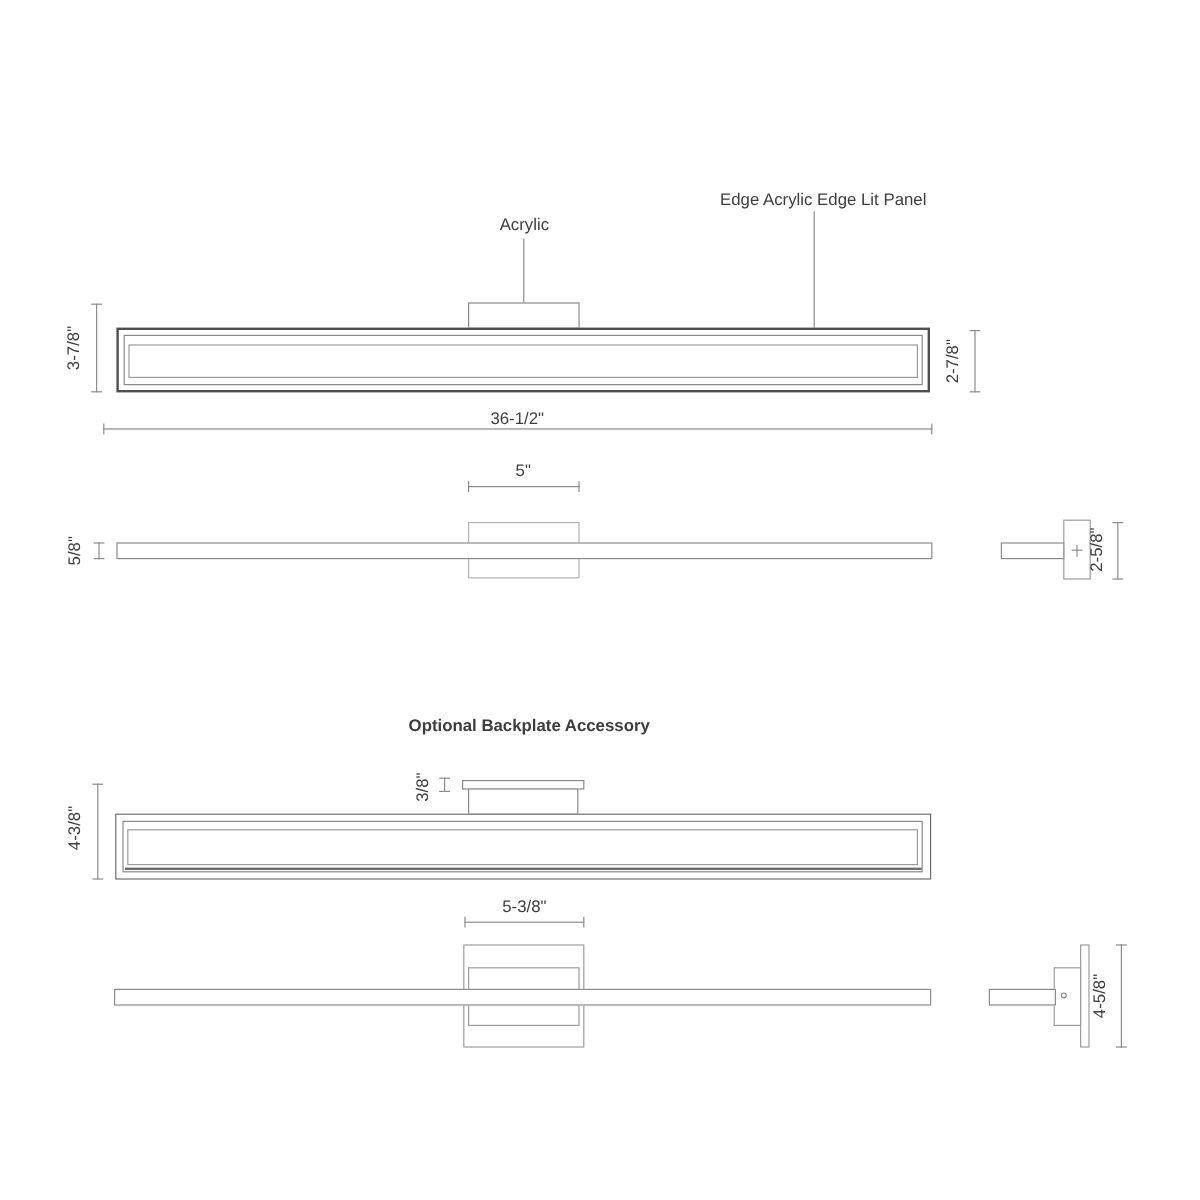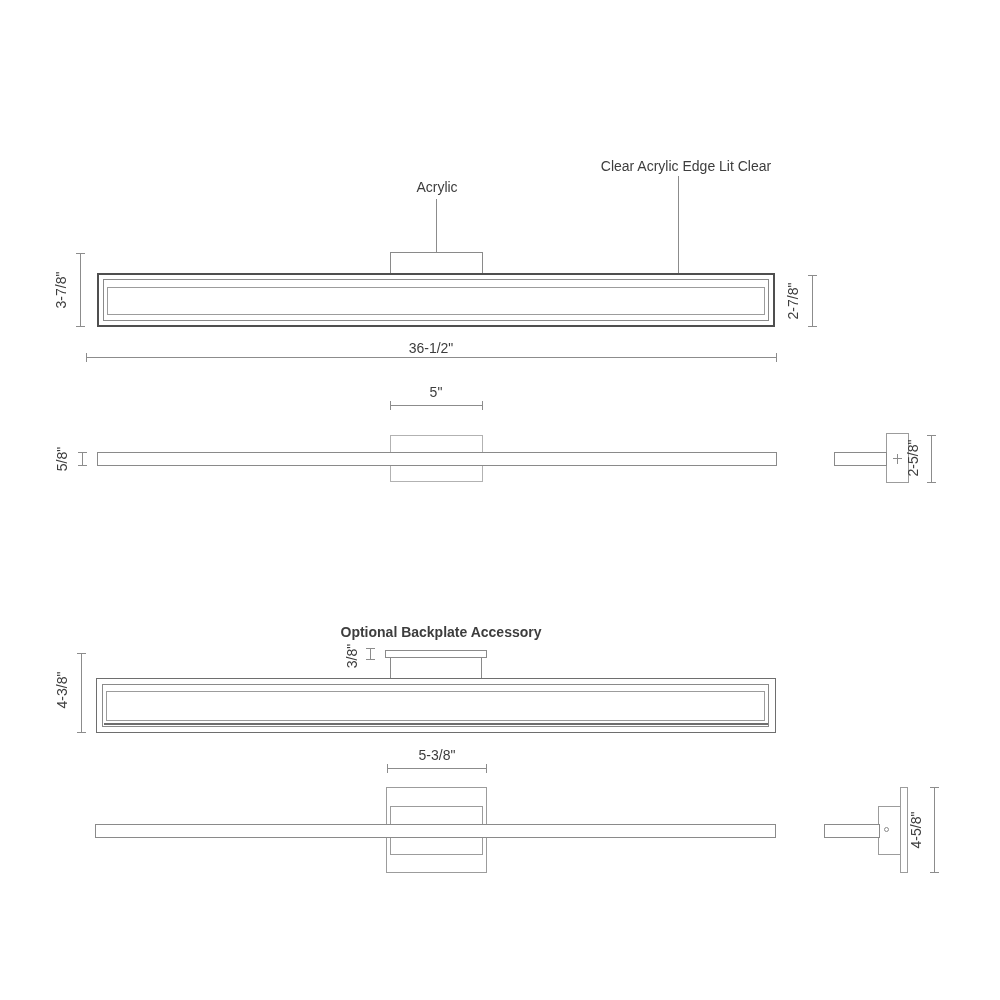--- a/index.html
+++ b/index.html
@@ -27,21 +27,21 @@
 </style>
 </head>
 <body>
 
 <div id="canvas">
 
   <div class="lbl center" style="left:437px; top:179px;">Acrylic</div>
   <div class="vline" style="left:436px; top:199px; height:58px;"></div>
   <div class="circle" style="left:433px; top:258px;"></div>
 
-  <div class="lbl center" style="left:686px; top:158px;">Clear Acrylic Edge Lit Clear</div>
+  <div class="lbl center" style="left:686px; top:158px;">Edge Acrylic Edge Lit Panel</div>
   <div class="vline" style="left:678px; top:176px; height:112px;"></div>
   <div class="circle" style="left:675px; top:289px;"></div>
 
   <div class="rect" style="left:390px; top:252px; width:93px; height:22px;"></div>
 
   <div class="outer-dark" style="left:97px; top:273px; width:678px; height:54px;"></div>
   <div class="rect nofill" style="left:103px; top:279px; width:666px; height:42px;"></div>
   <div class="rect mid nofill" style="left:107px; top:287px; width:658px; height:28px;"></div>
 
   <div class="vline" style="left:80px; top:253px; height:74px;"></div>
@@ -76,21 +76,21 @@
   <div class="rect mid" style="left:886px; top:433px; width:23px; height:50px;"></div>
   <div class="rect" style="left:834px; top:452px; width:53px; height:14px;"></div>
   <div class="hline" style="left:893px; top:458px; width:9px;"></div>
   <div class="vline" style="left:897px; top:454px; height:10px;"></div>
 
   <div class="vline" style="left:931px; top:435px; height:48px;"></div>
   <div class="hline" style="left:927px; top:435px; width:9px;"></div>
   <div class="hline" style="left:927px; top:482px; width:9px;"></div>
   <div class="lbl rot" style="left:913px; top:458px;">2-5/8"</div>
 
-  <div class="lbl bold center" style="left:441px; top:596px;margin-top:28px;">Optional Backplate Accessory</div>
+  <div class="lbl bold center" style="left:441px; top:596px;">Optional Backplate Accessory</div>
 
   <div class="lbl rot" style="left:352px; top:656px;">3/8"</div>
   <div class="vline" style="left:370px; top:648px; height:12px;"></div>
   <div class="hline" style="left:366px; top:648px; width:9px;"></div>
   <div class="hline" style="left:366px; top:659px; width:9px;"></div>
 
   <div class="rect" style="left:385px; top:650px; width:102px; height:8px;"></div>
   <div class="rect" style="left:390px; top:657px; width:92px; height:22px;"></div>
 
   <div class="outer-med" style="left:96px; top:678px; width:680px; height:55px;"></div>

